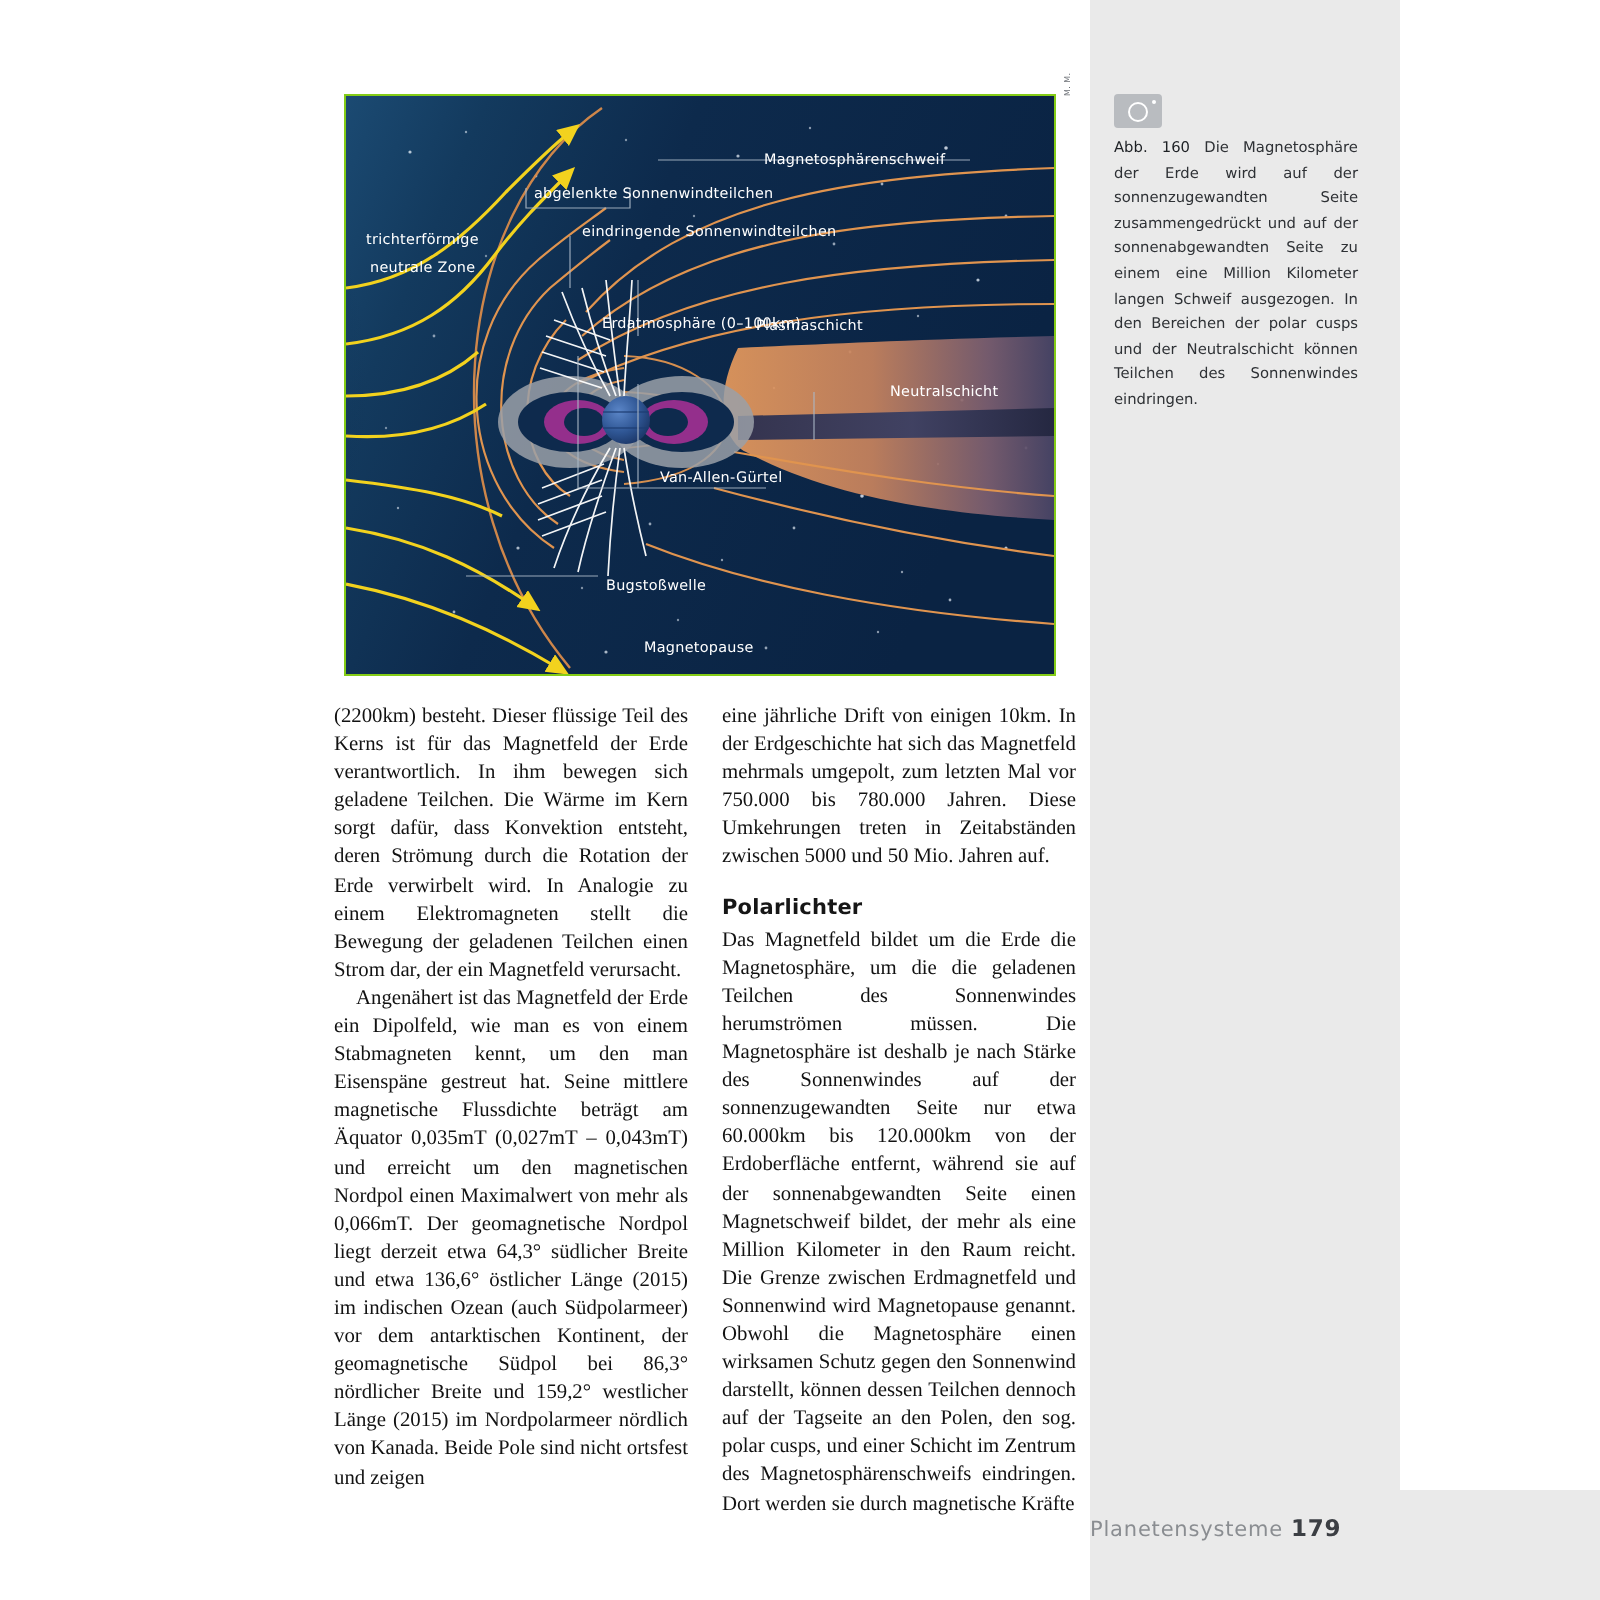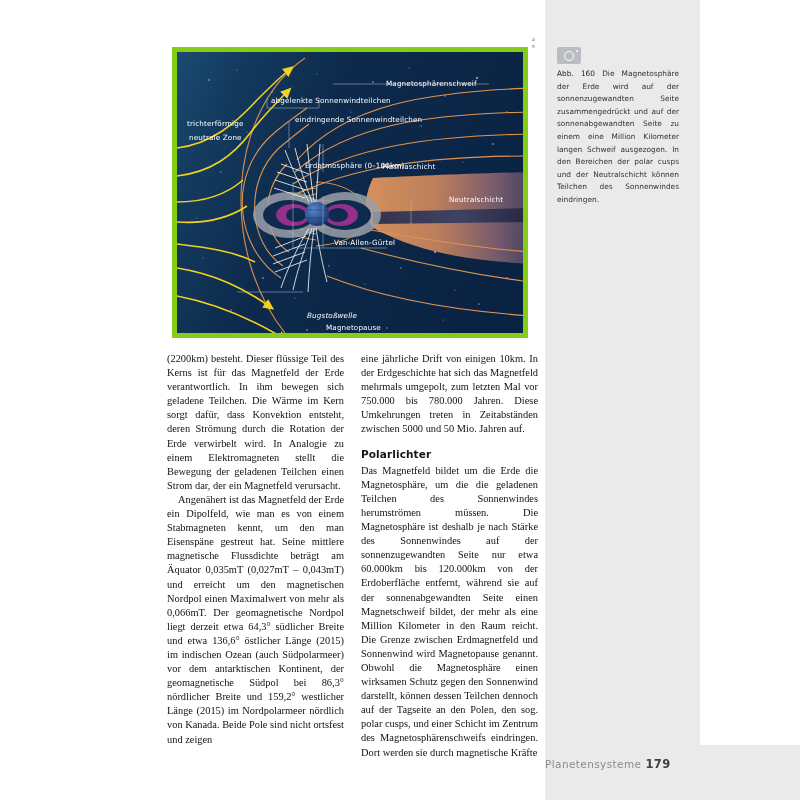--- a/index.html
+++ b/index.html
@@ -30,21 +30,21 @@
     font-size:10.5px;letter-spacing:.4px;color:#8a8d91;
     white-space:nowrap;
   }
   #footer-text .pg{color:#3c3f44;font-weight:bold;font-size:11.5px;margin-left:4px;}
 
   
   #figure{
     position:absolute;left:172px;top:47px;width:356px;height:291px;
     overflow:hidden;
     background:#8b5cf6;
-    border:5px solid #84cc16;
+    border:1px solid #84cc16;
     box-sizing:border-box;
   }
   #fig-credit{
     position:absolute;left:531px;top:48px;
     font-family:"DejaVu Sans", sans-serif;
     font-size:4px;color:#6c7076;letter-spacing:.2px;
     transform:rotate(-90deg);transform-origin:left top;
     white-space:nowrap;
     width:60px;
   }
@@ -262,21 +262,21 @@
     
     <div class="fig-label" style="left:209px;top:27px;">Magnetosphärenschweif</div>
     <div class="fig-label" style="left:94px;top:44px;">abgelenkte Sonnenwindteilchen</div>
     <div class="fig-label" style="left:118px;top:63px;">eindringende Sonnenwindteilchen</div>
     <div class="fig-label" style="left:10px;top:67px;">trichterförmige</div>
     <div class="fig-label" style="left:12px;top:81px;">neutrale Zone</div>
     <div class="fig-label" style="left:128px;top:85px;margin-top:24px;">Erdatmosphäre (0–100km)</div>
     <div class="fig-label" style="left:189px;top:110px;padding-left:16px;">Plasmaschicht</div>
     <div class="fig-label" style="left:272px;top:143px;">Neutralschicht</div>
     <div class="fig-label" style="left:157px;top:186px;">Van-Allen-Gürtel</div>
-    <div class="fig-label" style="left:130px;top:259px;font-style:italic;">Bugstoßwelle</div>
+    <div class="fig-label" style="left:130px;top:240px;">Bugstoßwelle</div>
     <div class="fig-label" style="left:149px;top:271px;text-align:center;">Magnetopause</div>
   </div>
 
   <div id="fig-credit">M. M.</div>
 
   <div id="cam-icon">
     <span class="lens"></span>
     <span class="flash"></span>
   </div>
   <div id="caption">

